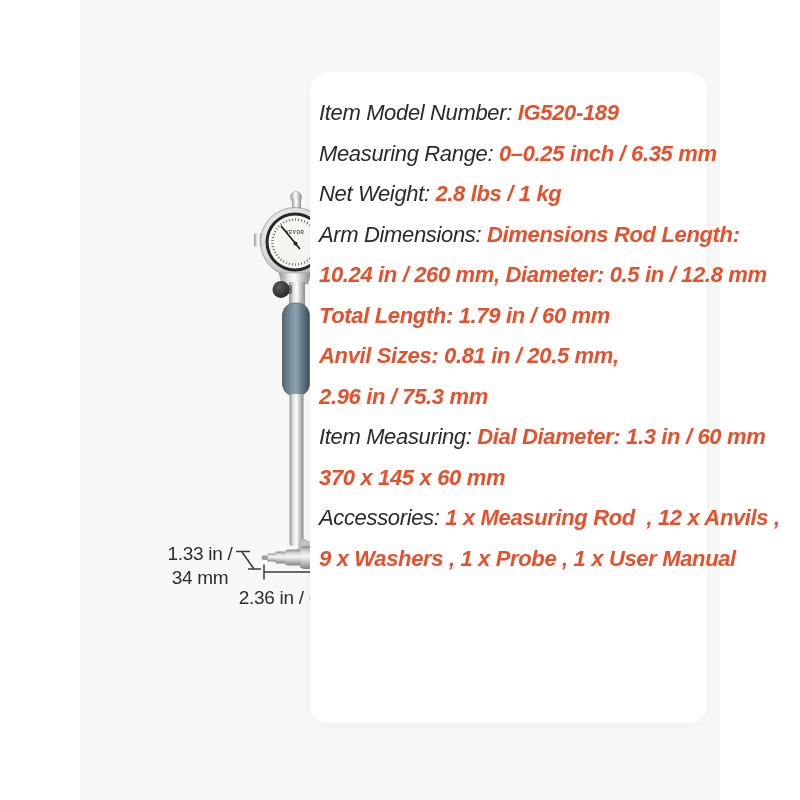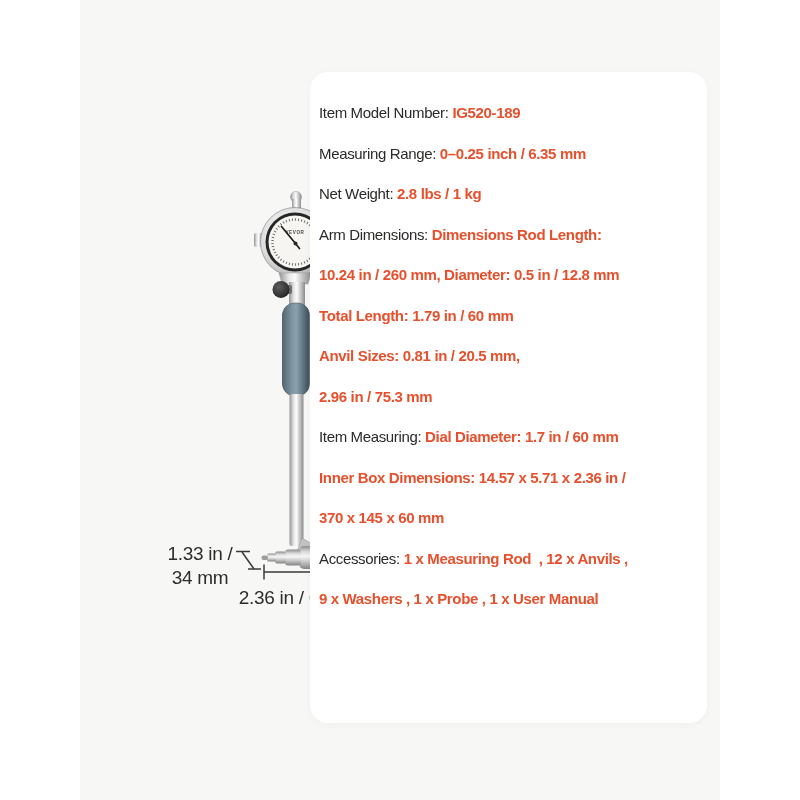--- a/index.html
+++ b/index.html
@@ -13,22 +13,22 @@
   html,body{width:800px;height:800px;background:#ffffff;overflow:hidden;
     font-family:"Liberation Sans", sans-serif;}
   .stage{position:relative;width:800px;height:800px;background:#ffffff;}
   .photo-panel{position:absolute;left:80px;top:0;width:640px;height:800px;
     background:var(--panel-bg);}
   .gauge-svg{position:absolute;left:0;top:0;width:800px;height:800px;}
   .spec-card{position:absolute;left:310px;top:72px;width:397px;height:651px;
     background:var(--card-bg);border-radius:18px;
     box-shadow:0 2px 10px rgba(0,0,0,0.03);
     padding:21px 6px 21px 9px;}
-  .spec-row{height:40.5px;line-height:40.5px;font-size:15px;
-    letter-spacing:-0.35px;white-space:pre;overflow:visible;}
+  .spec-row{height:40.5px;line-height:40.5px;font-size:22px;
+    letter-spacing:-0.35px;white-space:pre;overflow:visible;font-style:italic;}
   .spec-row .lab{color:var(--label);font-weight:400;}
   .spec-row .val{color:var(--accent);font-weight:700;}
   .dim-text{fill:#2e2d2b;font-family:"Liberation Sans",sans-serif;
     font-size:19px;letter-spacing:-0.3px;}
 </style>
 </head>
 <body>
 
 <div class="stage">
 
@@ -133,21 +133,20 @@
   <div class="spec-card">
     <div class="spec-list">
         <div class="spec-row"><span class="lab">Item Model Number: </span><span class="val">IG520-189</span></div>
         <div class="spec-row"><span class="lab">Measuring Range: </span><span class="val">0–0.25 inch / 6.35 mm</span></div>
         <div class="spec-row"><span class="lab">Net Weight: </span><span class="val">2.8 lbs / 1 kg</span></div>
         <div class="spec-row"><span class="lab">Arm Dimensions: </span><span class="val">Dimensions Rod Length:</span></div>
         <div class="spec-row"><span class="val">10.24 in / 260 mm, Diameter: 0.5 in / 12.8 mm</span></div>
         <div class="spec-row"><span class="val">Total Length: 1.79 in / 60 mm</span></div>
         <div class="spec-row"><span class="val">Anvil Sizes: 0.81 in / 20.5 mm,</span></div>
         <div class="spec-row"><span class="val">2.96 in / 75.3 mm</span></div>
-        <div class="spec-row"><span class="lab">Item Measuring: </span><span class="val">Dial Diameter: 1.7 in / 60 mm</span></div>
-        <div class="spec-row"><span class="val">Inner Box Dimensions: 14.57 x 5.71 x 2.36 in /</span></div>
+        <div class="spec-row"><span class="lab">Item Measuring: </span><span class="val">Dial Diameter: 1.3 in / 60 mm</span></div>
         <div class="spec-row"><span class="val">370 x 145 x 60 mm</span></div>
         <div class="spec-row"><span class="lab">Accessories: </span><span class="val">1 x Measuring Rod  , 12 x Anvils ,</span></div>
         <div class="spec-row"><span class="val">9 x Washers , 1 x Probe , 1 x User Manual</span></div>
       </div>
   </div>
 
 </div>
 
 </body></html>

